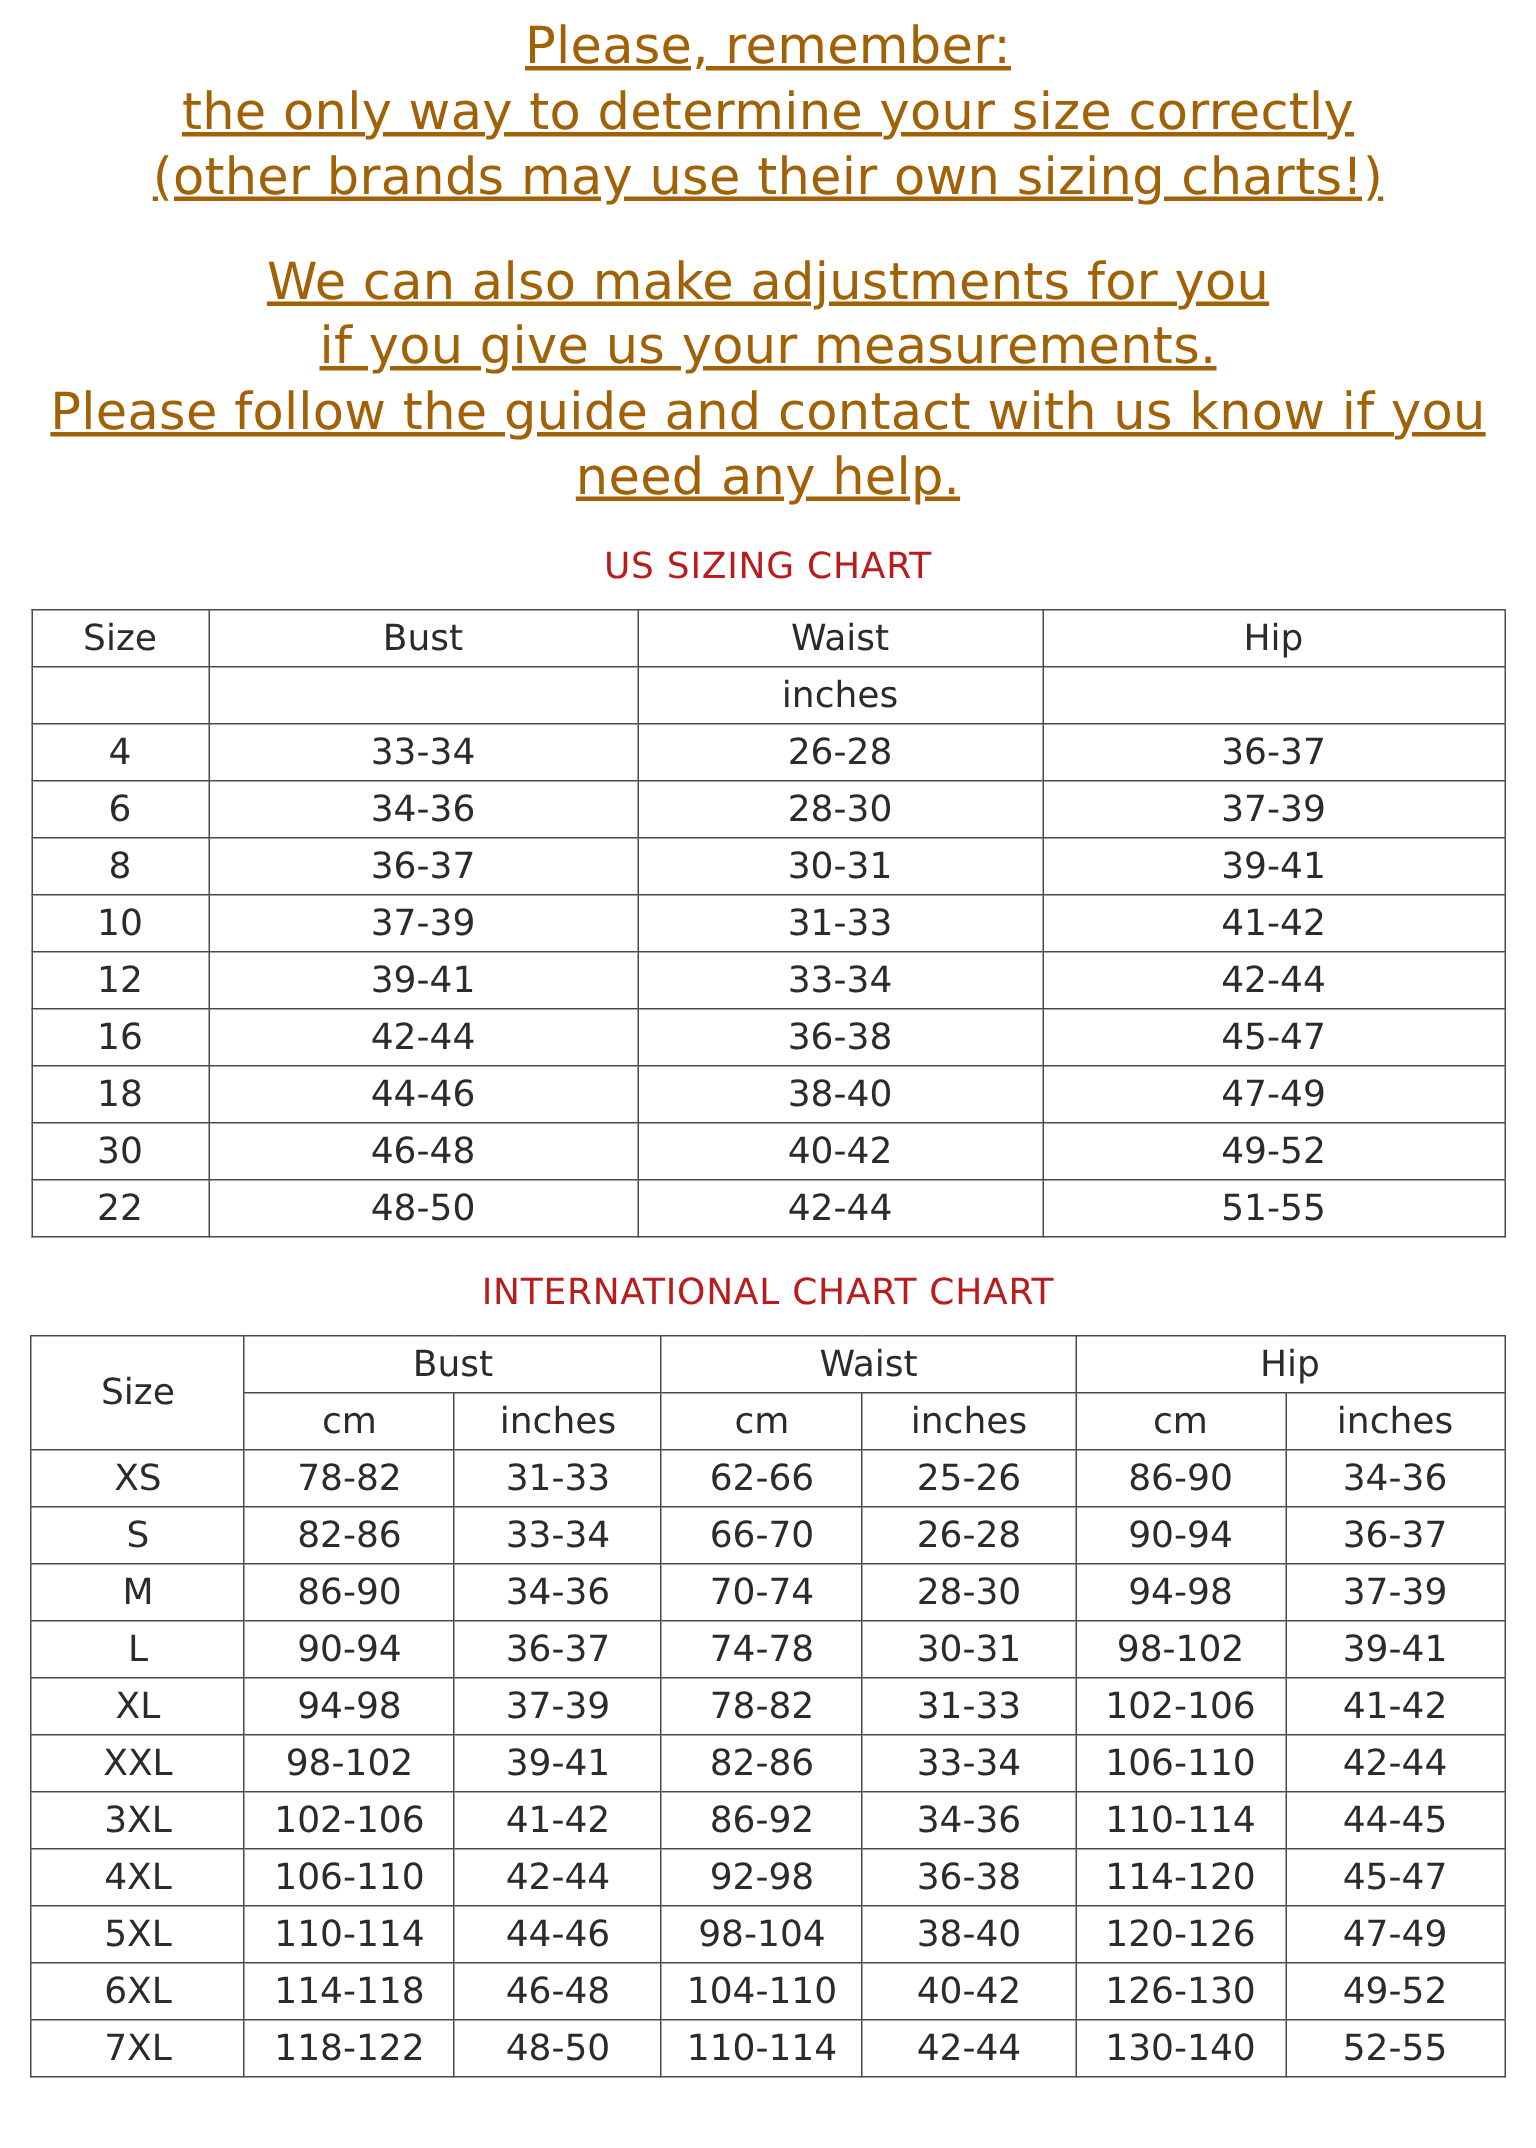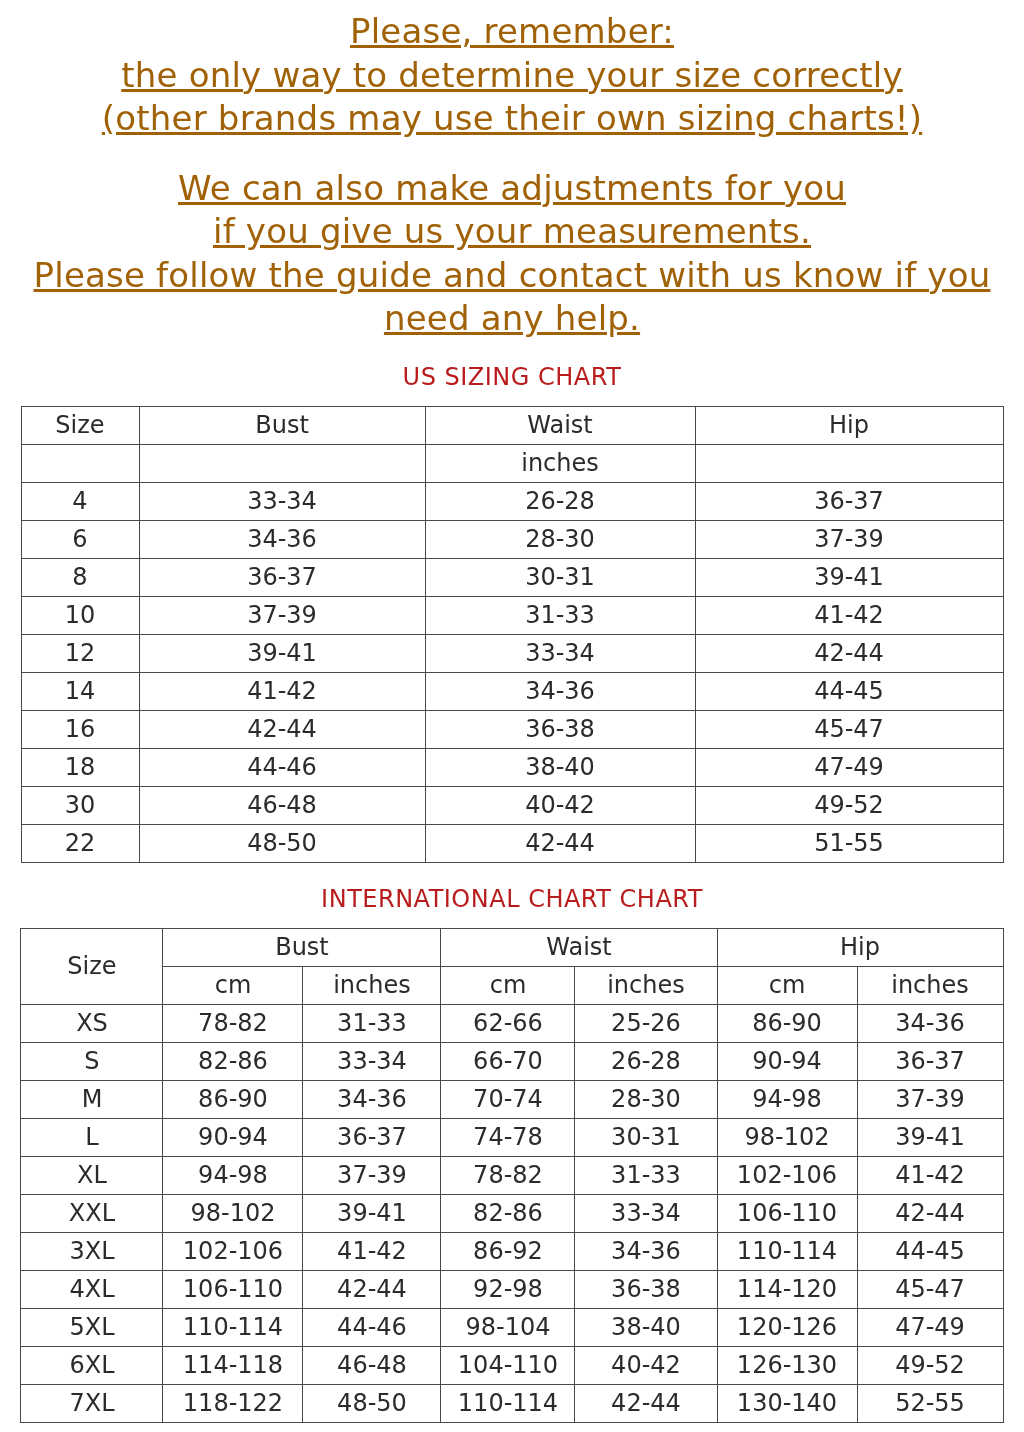--- a/index.html
+++ b/index.html
@@ -140,26 +140,20 @@
         <td>31-33</td>
         <td>41-42</td>
       </tr>
       <tr>
         <td>12</td>
         <td>39-41</td>
         <td>33-34</td>
         <td>42-44</td>
       </tr>
       <tr>
-        <td>14</td>
-        <td>41-42</td>
-        <td>34-36</td>
-        <td>44-45</td>
-      </tr>
-      <tr>
         <td>16</td>
         <td>42-44</td>
         <td>36-38</td>
         <td>45-47</td>
       </tr>
       <tr>
         <td>18</td>
         <td>44-46</td>
         <td>38-40</td>
         <td>47-49</td>

